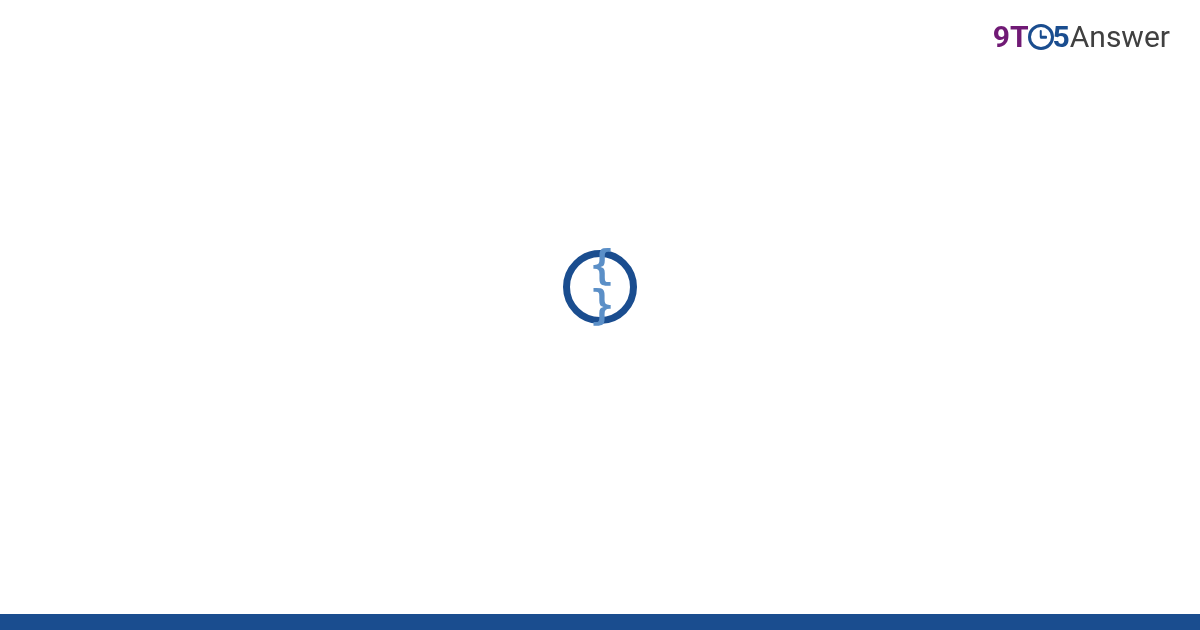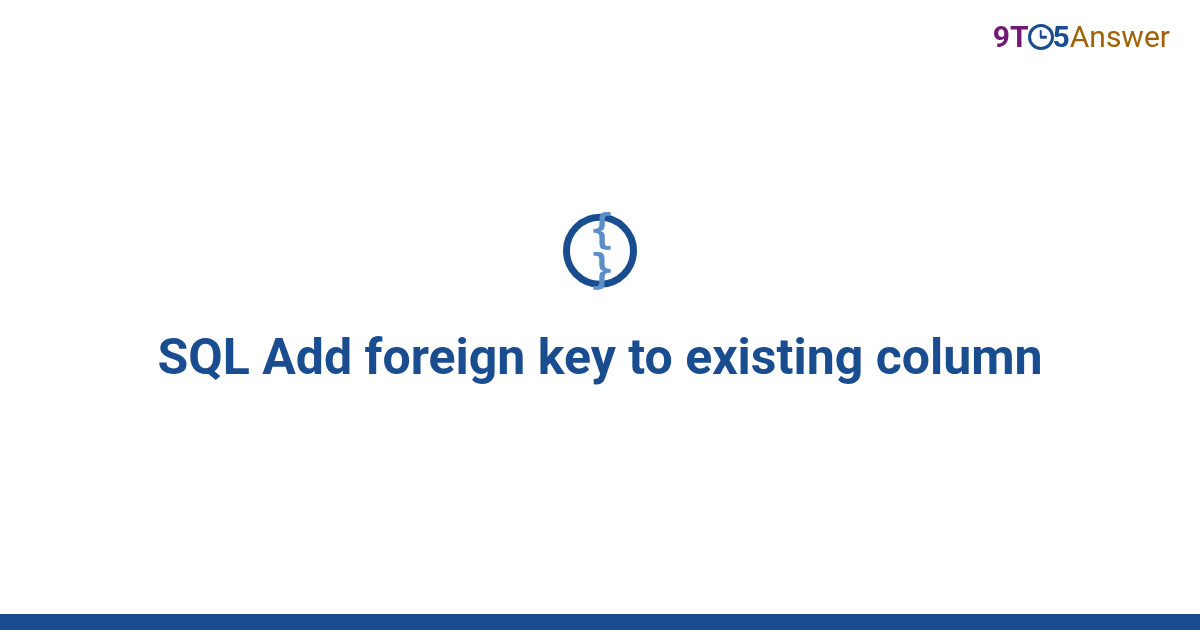--- a/index.html
+++ b/index.html
@@ -59,21 +59,21 @@
       top: 50%;
       left: 50%;
       transform: translate(-1px, -50%);
       border-radius: 1px;
     }
     .logo-5 {
       color: #1a4d8f;
       font-weight: 700;
     }
     .logo-answer {
-      color: #a16207;
+      color: #404040;
       font-weight: 400;
     }
     .center-content {
       position: absolute;
       top: 50%;
       left: 50%;
       transform: translate(-50%, -58%);
       width: 100%;
       text-align: center;
     }
@@ -116,16 +116,15 @@
 <body>
 
 <div class="logo">
   <span class="logo-9t">9T</span><span class="logo-clock"></span><span class="logo-5">5</span><span class="logo-answer">Answer</span>
 </div>
 
 <div class="center-content">
   <div class="code-icon">
     <span class="code-icon-inner">{ }</span>
   </div>
-  <h1 class="title">SQL Add foreign key to existing column</h1>
 </div>
 
 <div class="bottom-bar"></div>
 
 </body></html>

